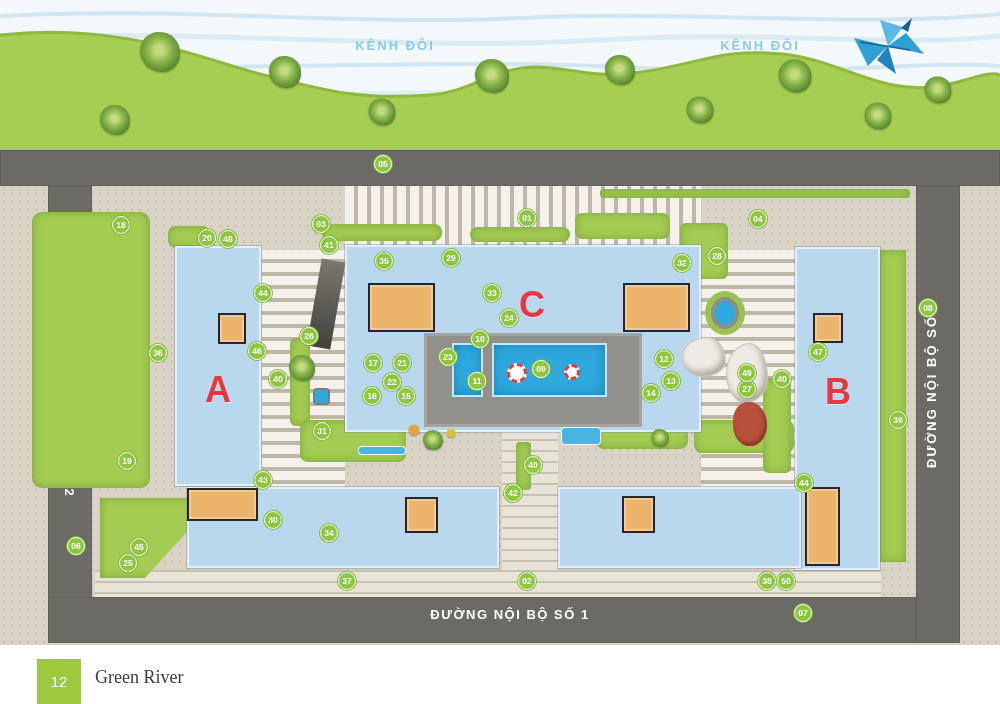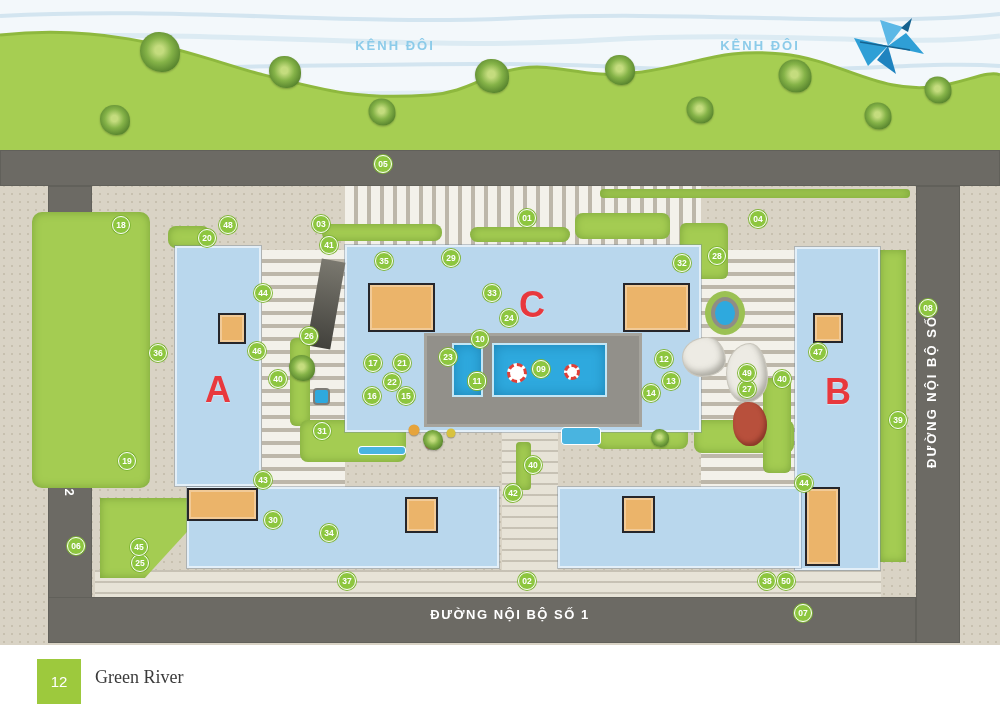--- a/index.html
+++ b/index.html
@@ -178,21 +178,21 @@
         <div class="marker" style="left: 406px; top: 396px;">15</div>
         <div class="marker" style="left: 372px; top: 396px;">16</div>
         <div class="marker" style="left: 373px; top: 363px;">17</div>
         <div class="marker" style="left: 121px; top: 225px;">18</div>
         <div class="marker" style="left: 127px; top: 461px;">19</div>
         <div class="marker" style="left: 207px; top: 238px;">20</div>
         <div class="marker" style="left: 402px; top: 363px;">21</div>
         <div class="marker" style="left: 392px; top: 382px;">22</div>
         <div class="marker" style="left: 448px; top: 357px;">23</div>
         <div class="marker" style="left: 509px; top: 318px;">24</div>
-        <div class="marker" style="left: 140px; top: 563px;">25</div>
+        <div class="marker" style="left: 128px; top: 563px;">25</div>
         <div class="marker" style="left: 309px; top: 336px;">26</div>
         <div class="marker" style="left: 747px; top: 389px;">27</div>
         <div class="marker" style="left: 717px; top: 256px;">28</div>
         <div class="marker" style="left: 451px; top: 258px;">29</div>
         <div class="marker" style="left: 273px; top: 520px;">30</div>
         <div class="marker" style="left: 322px; top: 431px;">31</div>
         <div class="marker" style="left: 682px; top: 263px;">32</div>
         <div class="marker" style="left: 492px; top: 293px;">33</div>
         <div class="marker" style="left: 329px; top: 533px;">34</div>
         <div class="marker" style="left: 384px; top: 261px;">35</div>
@@ -204,21 +204,21 @@
         <div class="marker" style="left: 533px; top: 465px;">40</div>
         <div class="marker" style="left: 782px; top: 379px;">40</div>
         <div class="marker" style="left: 329px; top: 245px;">41</div>
         <div class="marker" style="left: 513px; top: 493px;">42</div>
         <div class="marker" style="left: 263px; top: 480px;">43</div>
         <div class="marker" style="left: 263px; top: 293px;">44</div>
         <div class="marker" style="left: 804px; top: 483px;">44</div>
         <div class="marker" style="left: 139px; top: 547px;">45</div>
         <div class="marker" style="left: 243px; top: 351px; margin-left: 14px;">46</div>
         <div class="marker" style="left: 818px; top: 352px;">47</div>
-        <div class="marker" style="left: 228px; top: 225px;">48</div>
+        <div class="marker" style="left: 228px; top: 239px;">48</div>
         <div class="marker" style="left: 747px; top: 373px;">49</div>
         <div class="marker" style="left: 786px; top: 581px;">50</div>
       </div>
   </div>
 
   <div class="footer">
     <div class="page-square">12</div>
     <div class="project-name">Green River</div>
   </div>
 </div>

